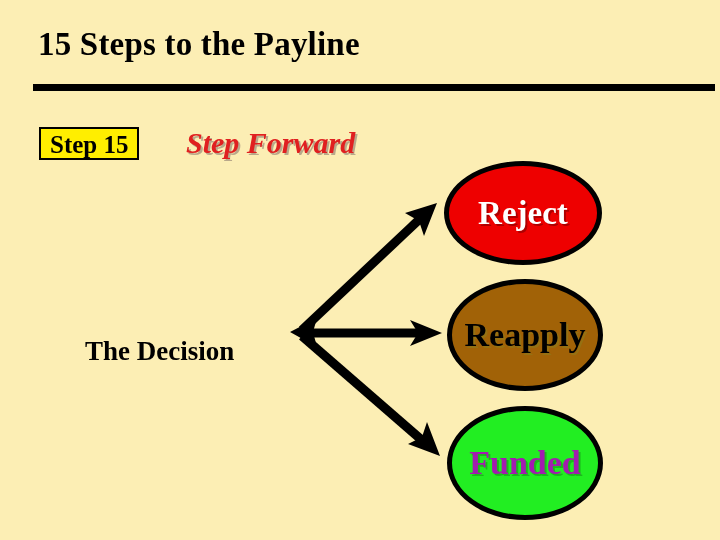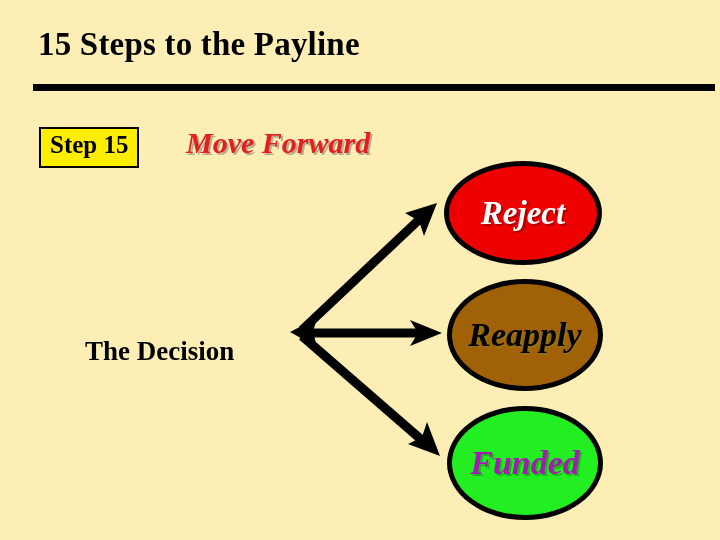--- a/index.html
+++ b/index.html
@@ -42,21 +42,21 @@
     width: 682px;
     height: 7px;
     background: #000000;
   }
 
   
   .step-badge {
     position: absolute;
     left: 39px;
     top: 127px;
-    padding: 2px 9px 8px 9px;
+    padding: 2px 9px 0 9px;
     background: #ffee00;
     border: 2px solid #000000;
     font-family: "Liberation Serif", "DejaVu Serif", serif;
     font-size: 25px;
     font-weight: bold;
     color: #000000;
     line-height: 1.08;
     white-space: nowrap;
   }
 
@@ -100,21 +100,20 @@
     border: 5px solid #000000;
     border-radius: 50%;
     box-sizing: border-box;
     display: flex;
     align-items: center;
     justify-content: center;
   }
 
   .outcome-label {
     font-family: "Liberation Serif", "DejaVu Serif", serif;
-    font-style: italic;
     font-weight: bold;
     font-size: 33px;
     white-space: nowrap;
     line-height: 1;
   }
 
   #outcome-reject {
     left: 444px;
     top: 161px;
     width: 158px;
@@ -156,21 +155,21 @@
 <body>
 
 <div id="slide">
 
   <div class="slide-title">15 Steps to the Payline</div>
 
   <div class="title-rule"></div>
 
   <div class="step-badge">Step 15</div>
 
-  <div class="step-title">Move Forward</div>
+  <div class="step-title">Step Forward</div>
 
   <div class="decision-label">The Decision</div>
 
   <svg class="arrow-layer" viewBox="0 0 720 540" xmlns="http://www.w3.org/2000/svg">
 
     <polygon points="290,332 317,318 313,332 317,347" fill="#000000"></polygon>
 
     <g>
       <line x1="302" y1="330" x2="424" y2="215" stroke="#000000" stroke-width="9"></line>
       <polygon points="437,203 405,213 419,221 424,236" fill="#000000"></polygon>

